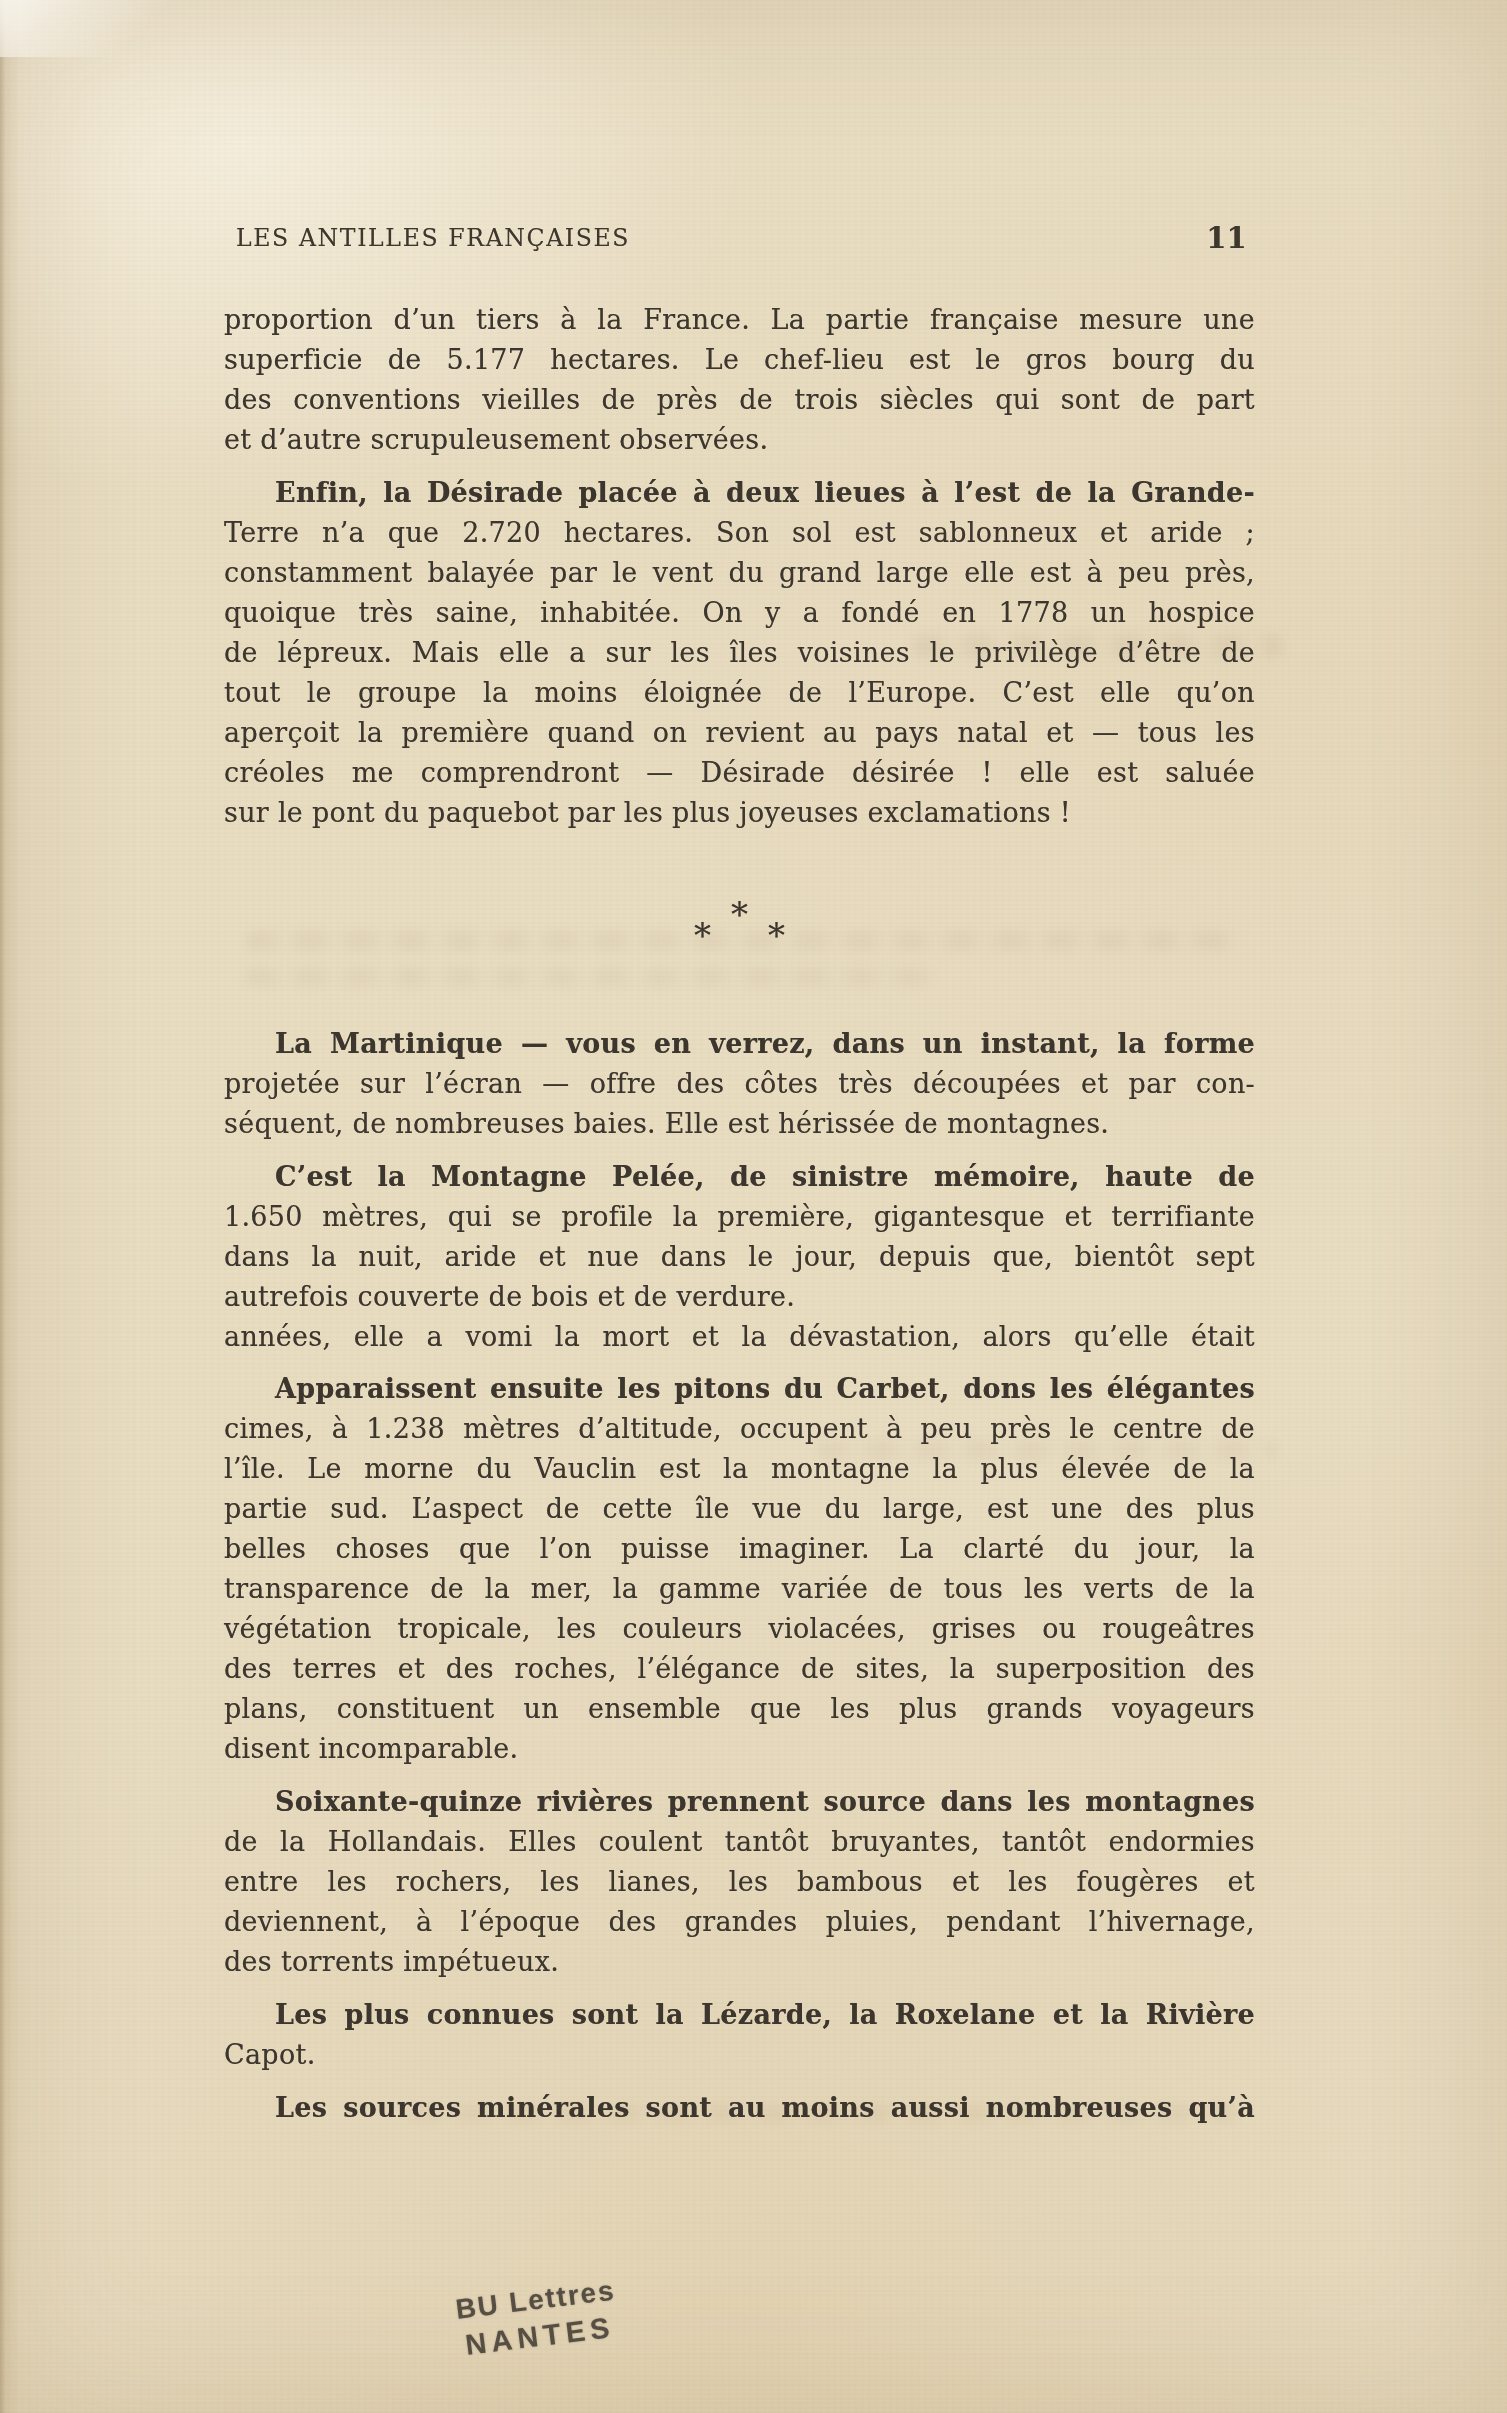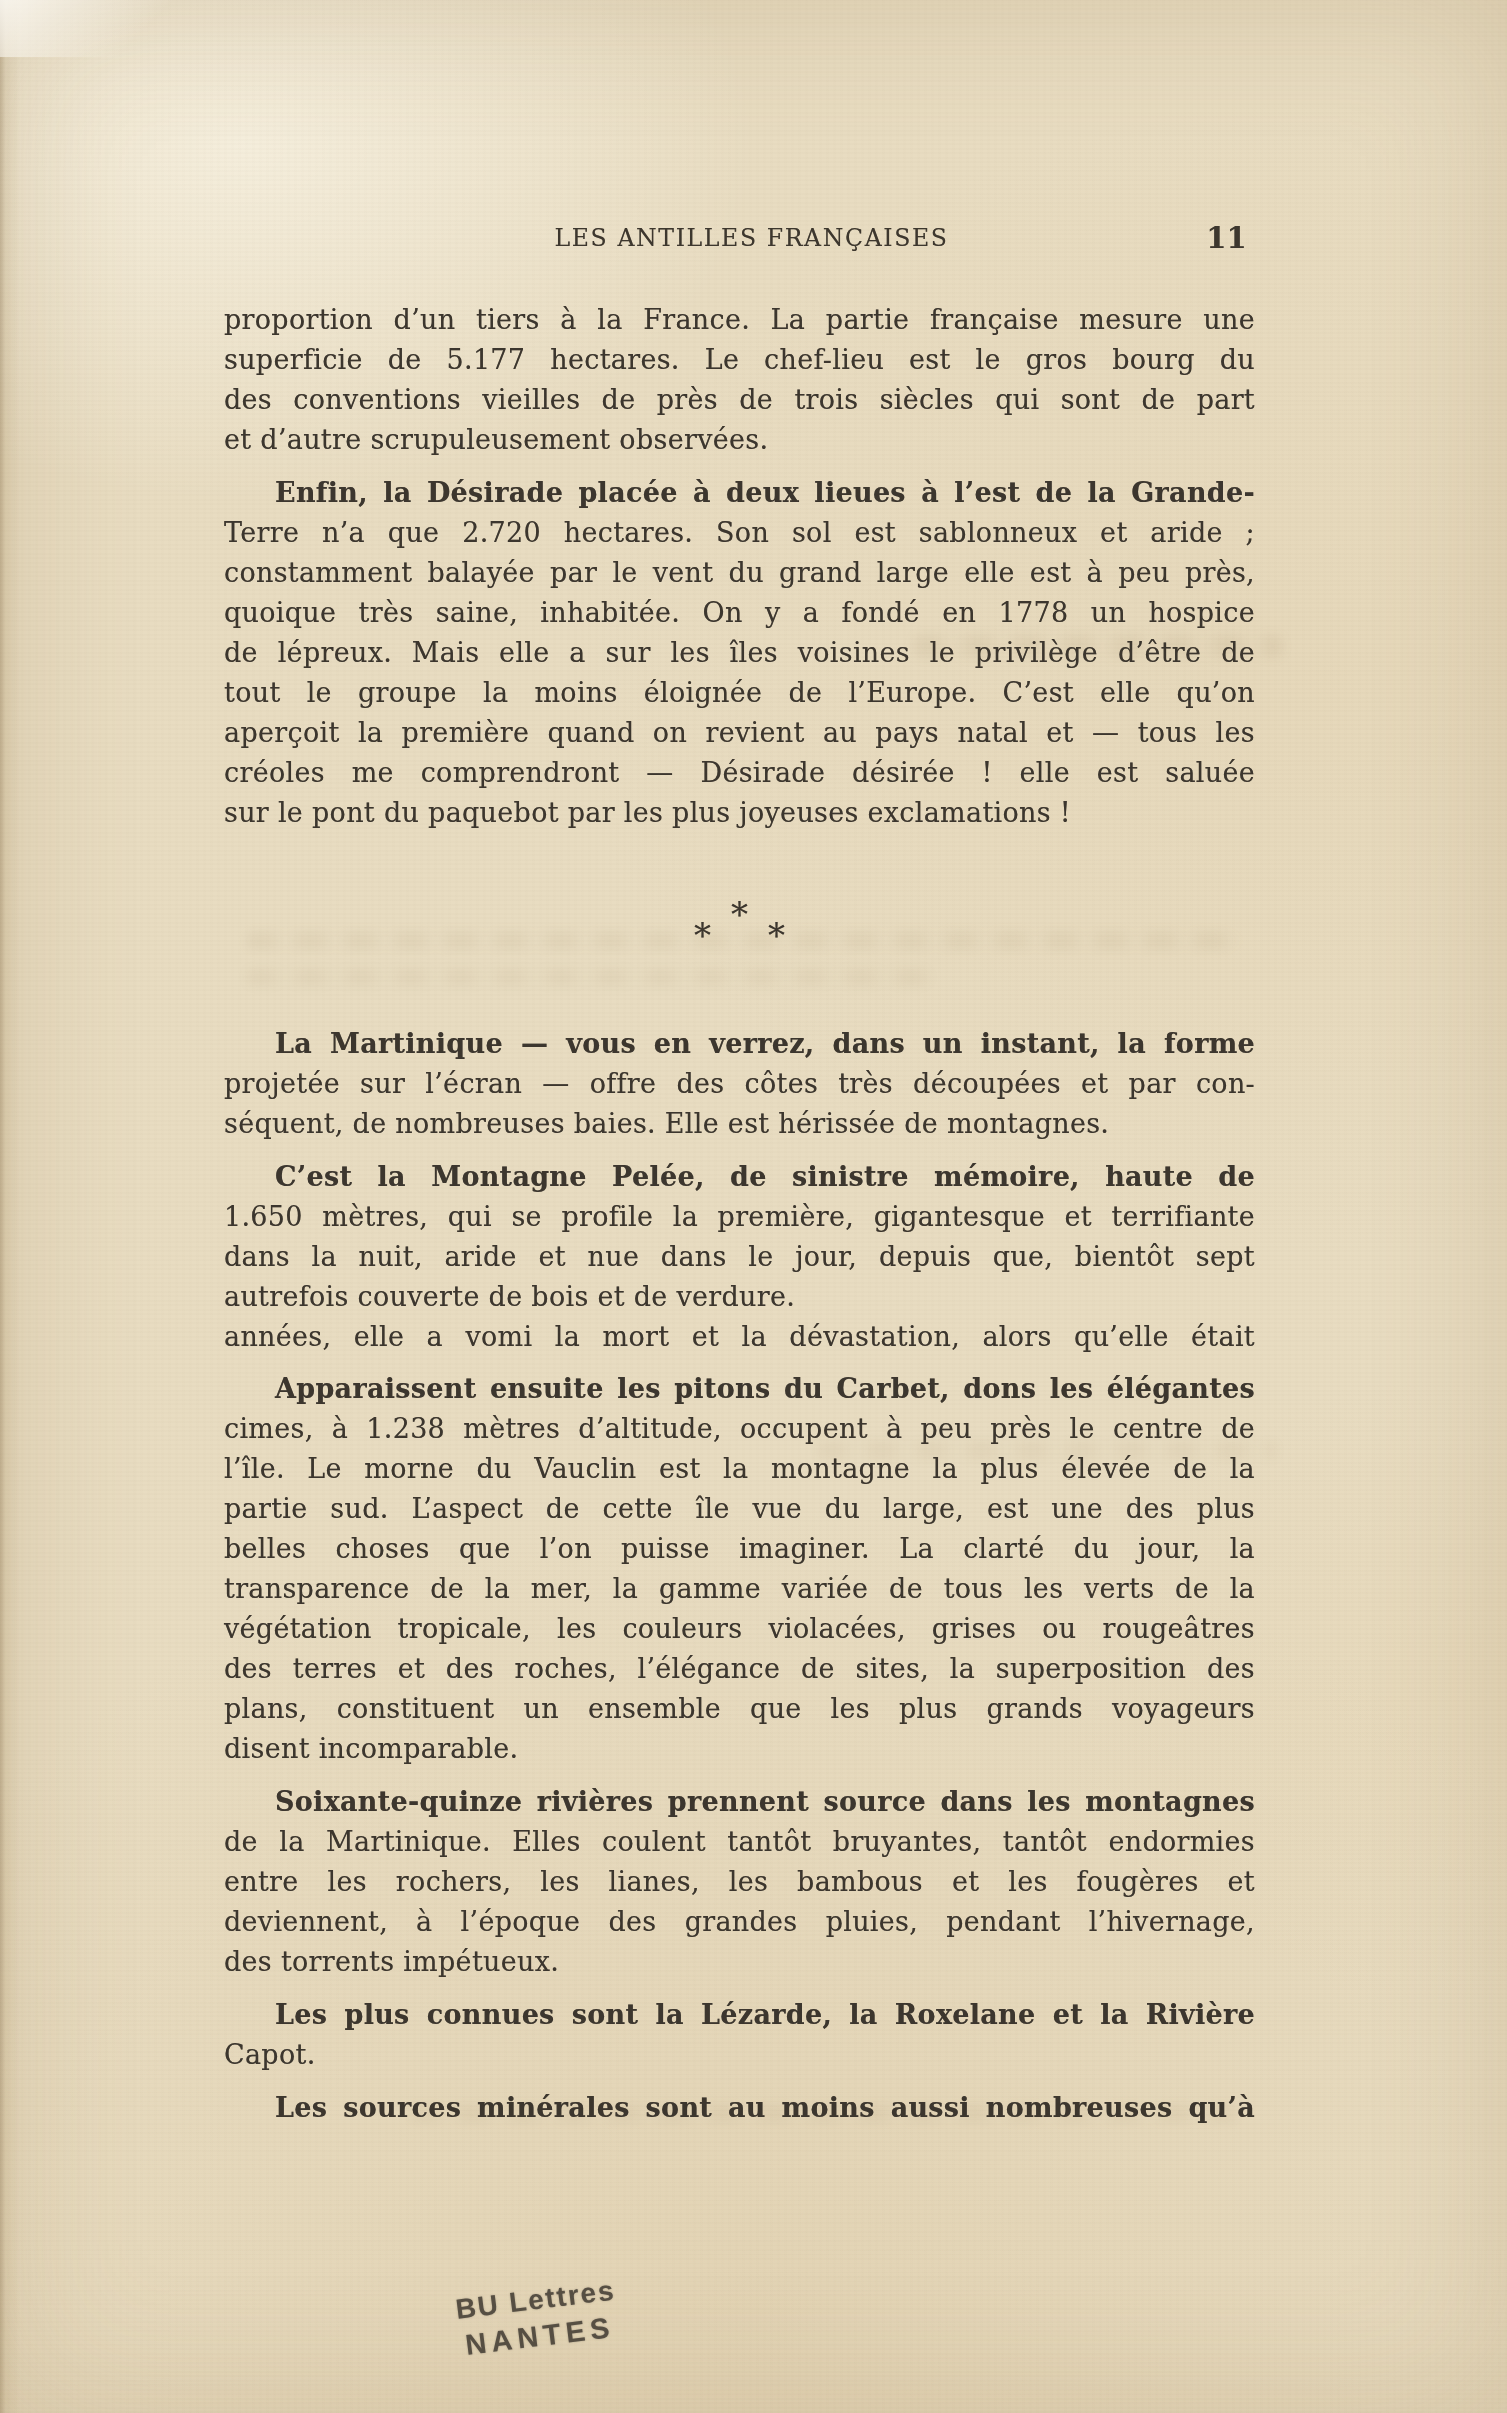--- a/index.html
+++ b/index.html
@@ -45,21 +45,21 @@
   .ghost.g2{left:246px;top:931px;width:996px;height:19px;opacity:.45;}
   .ghost.g3{left:246px;top:968px;width:690px;height:18px;opacity:.4;}
   .ghost.g4{left:817px;top:1441px;width:460px;height:19px;opacity:.4;}
   .ghost.g5{left:409px;top:2105px;width:830px;height:16.6px;opacity:.45;}
 
   .running-head{
     position:absolute;left:236px;top:222px;width:1031px;height:36px;
     color:#3d372e;
   }
   .running-title{
-    display:block;text-align:center;
+    display:block;text-align:left;
     font-size:23.6px;letter-spacing:1.6px;line-height:33px;
     text-shadow:0 0 0.6px rgba(61,55,46,0.45);
   }
   .page-number{
     position:absolute;right:20.4px;top:0;
     font-size:29px;font-weight:bold;line-height:33px;
     text-shadow:0 0 0.6px rgba(61,55,46,0.45);
   }
 
   .text-block{
@@ -162,21 +162,21 @@
         <div class="line">partie sud. L’aspect de cette île vue du large, est une des plus</div>
         <div class="line">belles choses que l’on puisse imaginer. La clarté du jour, la</div>
         <div class="line">transparence de la mer, la gamme variée de tous les verts de la</div>
         <div class="line">végétation tropicale, les couleurs violacées, grises ou rougeâtres</div>
         <div class="line">des terres et des roches, l’élégance de sites, la superposition des</div>
         <div class="line">plans, constituent un ensemble que les plus grands voyageurs</div>
         <div class="line last">disent incomparable.</div>
       </div>
       <div class="para">
         <div class="line first-indent">Soixante-quinze rivières prennent source dans les montagnes</div>
-        <div class="line">de la Martinique. Elles coulent tantôt bruyantes, tantôt endormies</div>
+        <div class="line">de la Hollandais. Elles coulent tantôt bruyantes, tantôt endormies</div>
         <div class="line">entre les rochers, les lianes, les bambous et les fougères et</div>
         <div class="line">deviennent, à l’époque des grandes pluies, pendant l’hivernage,</div>
         <div class="line last">des torrents impétueux.</div>
       </div>
       <div class="para">
         <div class="line first-indent">Les plus connues sont la Lézarde, la Roxelane et la Rivière</div>
         <div class="line last">Capot.</div>
       </div>
       <div class="para">
         <div class="line first-indent">Les sources minérales sont au moins aussi nombreuses qu’à</div>

